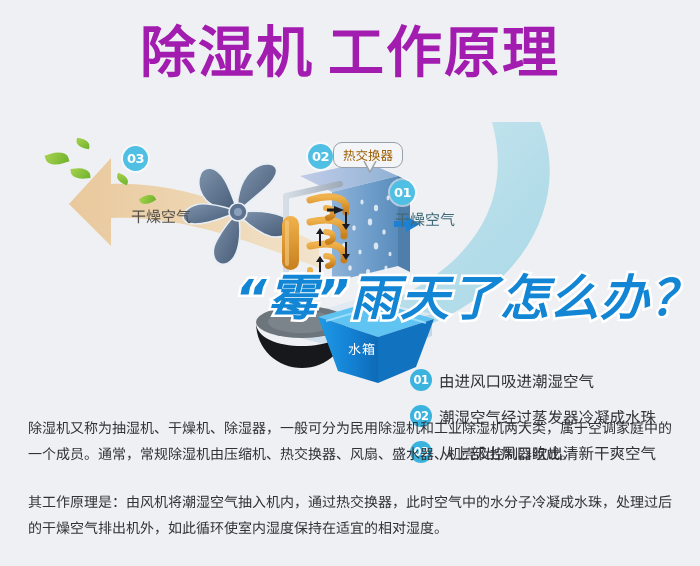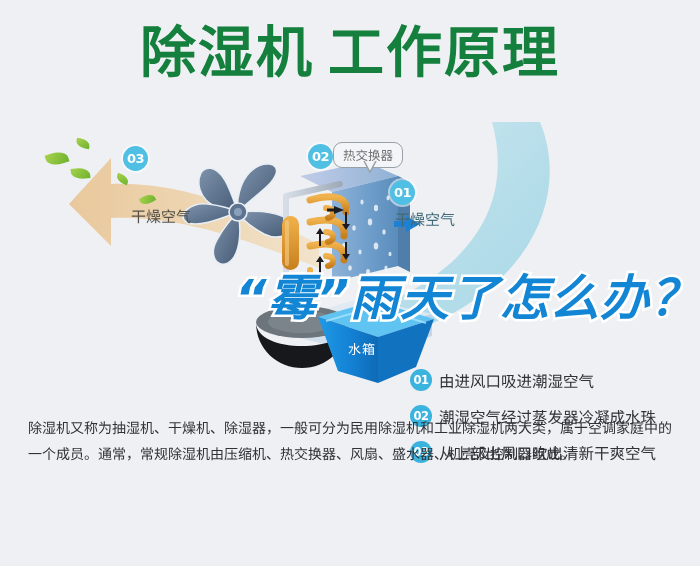--- a/index.html
+++ b/index.html
@@ -16,21 +16,21 @@
   
   .title-wrap{
     position:absolute;left:0;top:24px;width:700px;
     text-align:center;
   }
   .title{
     display:inline-block;
     font-size:56px;
     font-weight:700;
     letter-spacing:2px;
-    color:#15803d;
+    color:#a21caf;
     line-height:1.05;
     white-space:nowrap;
     font-family:"DejaVu Sans","Liberation Sans",sans-serif;
   }
   .title .t2{margin-left:14px;}
 
   
   .stage{
     position:absolute;left:12px;top:120px;width:700px;height:285px;text-align:right;
   }
@@ -102,21 +102,21 @@
     font-family:Liberation Serif, serif;
   }
   .ill-label.dry{left:119px;top:85px;color:#55514a;}
   .ill-label.humid{left:383px;top:88px;color:#3f6a78;}
 
   .callout{
     position:absolute;left:321px;top:22px;
     padding:2px 9px 3px;
     border:1.5px solid #9aa0a8;border-radius:9px;
     background:#f4f5f8;
-    font-size:12.5px;color:#737373;white-space:nowrap;
+    font-size:12.5px;color:#a16207;white-space:nowrap;
   }
   .callout-tail{
     position:absolute;left:351px;top:41px;width:14px;height:12px;
   }
   .callout-tail svg{display:block;}
 
   .tank-label{
     position:absolute;left:336px;top:219px;
     font-size:13px;color:#ffffff;letter-spacing:1px;
   }
@@ -388,15 +388,16 @@
     </div>
 
   </div>
 
   <div class="slogan">
     <span>“霉”雨天了怎么办？</span>
   </div>
 
   <div class="copy">
     <p>除湿机又称为抽湿机、干燥机、除湿器，一般可分为民用除湿机和工业除湿机两大类，属于空调家庭中的一个成员。通常，常规除湿机由压缩机、热交换器、风扇、盛水器、机壳及控制器组成。</p>
+    <p>其工作原理是：由风机将潮湿空气抽入机内，通过热交换器，此时空气中的水分子冷凝成水珠，处理过后的干燥空气排出机外，如此循环使室内湿度保持在适宜的相对湿度。</p>
   </div>
 
 </div>
 
 </body></html>

